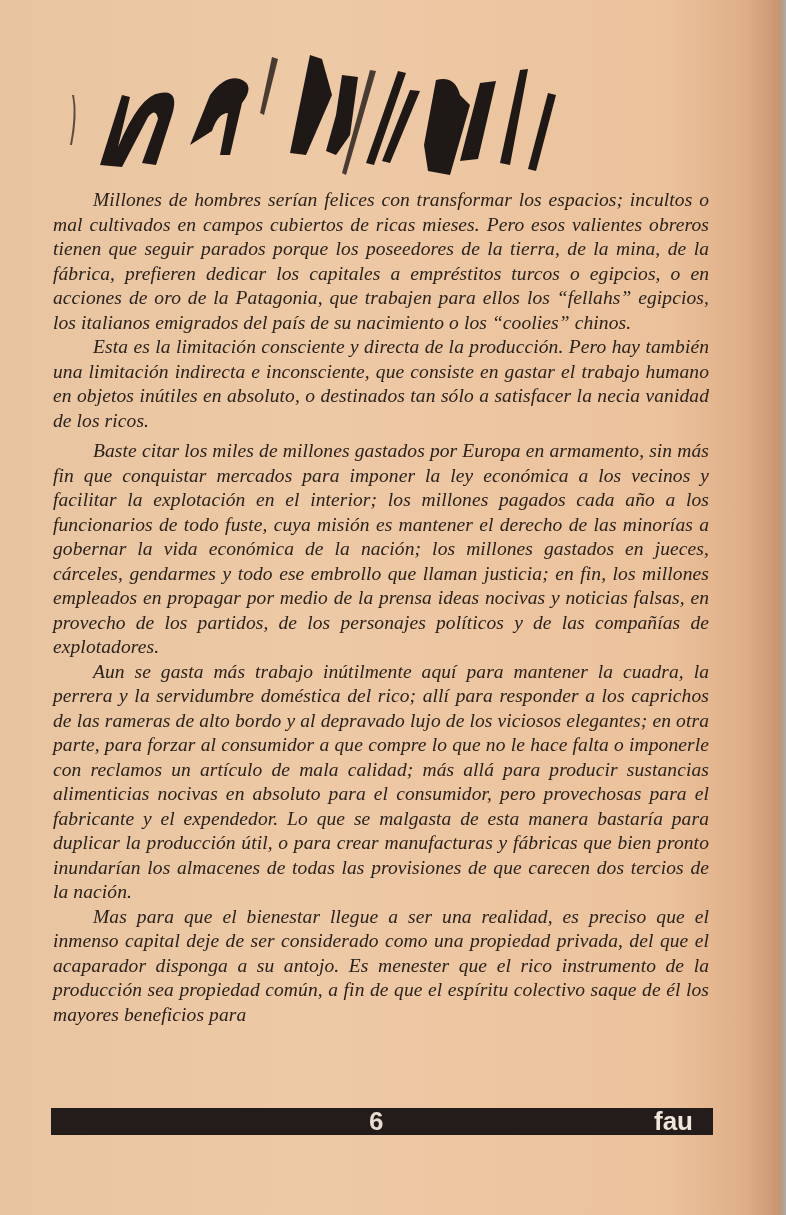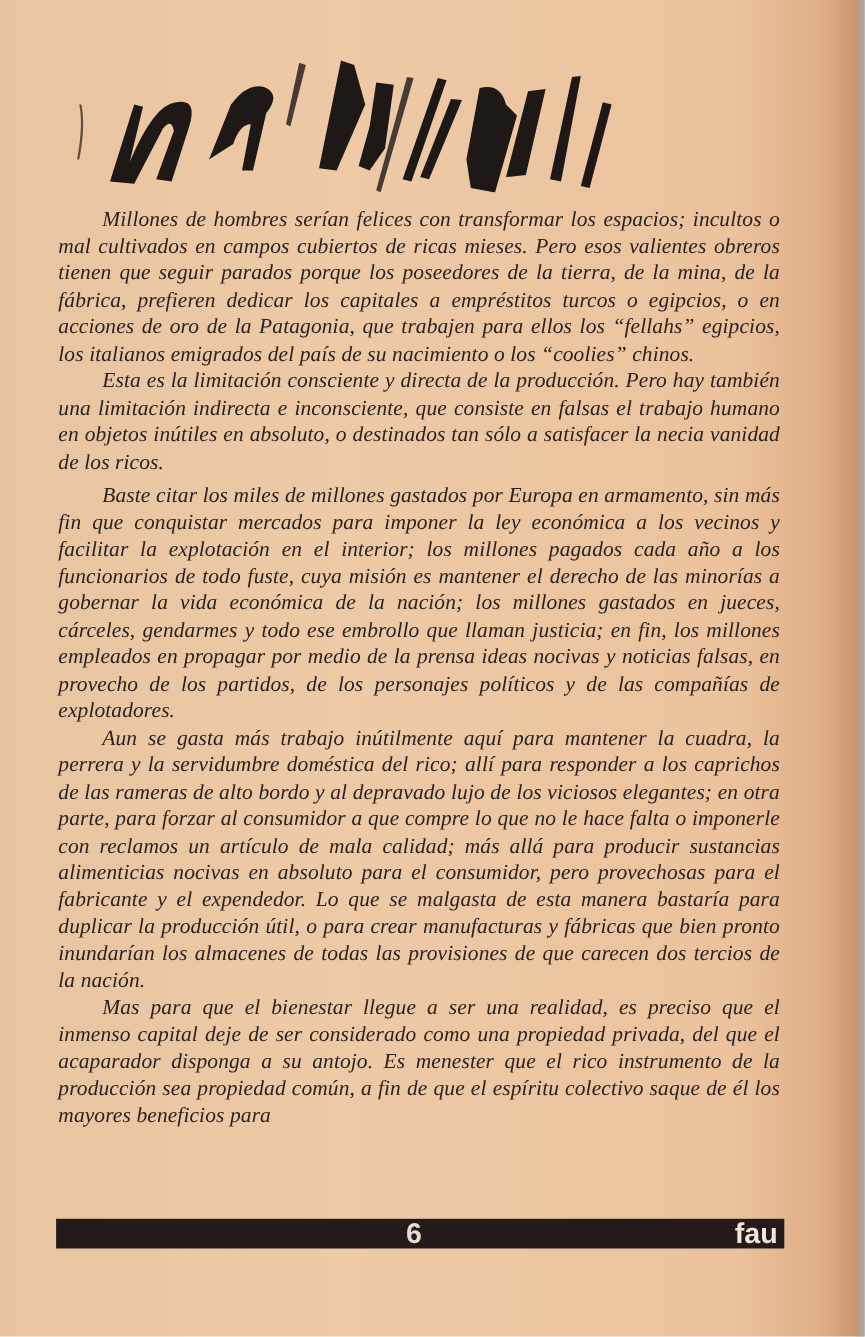--- a/index.html
+++ b/index.html
@@ -28,21 +28,21 @@
     position: absolute; left: 51px; top: 1108px; width: 662px; height: 27px;
     background: #231c1a;
     display: flex; align-items: center;
   }
   .page-num {
     position: absolute; left: 318px; top: -2px;
     color: #e9dcd0; font-family: "Liberation Sans", sans-serif;
     font-weight: bold; font-size: 26px; line-height: 30px;
   }
   .brand {
-    position: absolute; right: 6px; top: -2px;
+    position: absolute; right: 20px; top: -2px;
     color: #f0e6dc; font-family: "Liberation Sans", sans-serif;
     font-weight: bold; font-size: 26px; line-height: 30px;
   }
 </style>
 </head>
 <body>
 
 <div class="page-edge"></div>
 
 <svg class="brush" viewBox="0 0 650 140">
@@ -58,21 +58,21 @@
     <path d="M350 55 L360 56 L330 128 L322 126 Z"></path>
     <path d="M376 45 Q395 40 400 60 L410 70 L390 140 L368 136 L364 110 Z"></path>
     <path d="M420 48 L436 46 L418 124 L400 126 Z"></path>
     <path d="M460 35 L468 34 L450 130 L440 128 Z"></path>
     <path d="M488 58 L496 60 L476 136 L468 134 Z"></path>
   </g>
 </svg>
 
 <div class="text">
   <p>Millones de hombres serían felices con transformar los espacios; incultos o mal cultivados en campos cubiertos de ricas mieses. Pero esos valientes obreros tienen que seguir parados porque los poseedores de la tierra, de la mina, de la fábrica, prefieren dedicar los capitales a empréstitos turcos o egipcios, o en acciones de oro de la Patagonia, que trabajen para ellos los “fellahs” egipcios, los italianos emigrados del país de su nacimiento o los “coolies” chinos.</p>
-  <p>Esta es la limitación consciente y directa de la producción. Pero hay también una limitación indirecta e inconsciente, que consiste en falsas el trabajo humano en objetos inútiles en absoluto, o destinados tan sólo a satisfacer la necia vanidad de los ricos.</p>
+  <p>Esta es la limitación consciente y directa de la producción. Pero hay también una limitación indirecta e inconsciente, que consiste en gastar el trabajo humano en objetos inútiles en absoluto, o destinados tan sólo a satisfacer la necia vanidad de los ricos.</p>
   <p class="gap">Baste citar los miles de millones gastados por Europa en armamento, sin más fin que conquistar mercados para imponer la ley económica a los vecinos y facilitar la explotación en el interior; los millones pagados cada año a los funcionarios de todo fuste, cuya misión es mantener el derecho de las minorías a gobernar la vida económica de la nación; los millones gastados en jueces, cárceles, gendarmes y todo ese embrollo que llaman justicia; en fin, los millones empleados en propagar por medio de la prensa ideas nocivas y noticias falsas, en provecho de los partidos, de los personajes políticos y de las compañías de explotadores.</p>
   <p>Aun se gasta más trabajo inútilmente aquí para mantener la cuadra, la perrera y la servidumbre doméstica del rico; allí para responder a los caprichos de las rameras de alto bordo y al depravado lujo de los viciosos elegantes; en otra parte, para forzar al consumidor a que compre lo que no le hace falta o imponerle con reclamos un artículo de mala calidad; más allá para producir sustancias alimenticias nocivas en absoluto para el consumidor, pero provechosas para el fabricante y el expendedor. Lo que se malgasta de esta manera bastaría para duplicar la producción útil, o para crear manufacturas y fábricas que bien pronto inundarían los almacenes de todas las provisiones de que carecen dos tercios de la nación.</p>
   <p>Mas para que el bienestar llegue a ser una realidad, es preciso que el inmenso capital deje de ser considerado como una propiedad privada, del que el acaparador disponga a su antojo. Es menester que el rico instrumento de la producción sea propiedad común, a fin de que el espíritu colectivo saque de él los mayores beneficios para</p>
 </div>
 
 <div class="footer-bar">
   <span class="page-num">6</span>
   <span class="brand">fau</span>
 </div>
 

